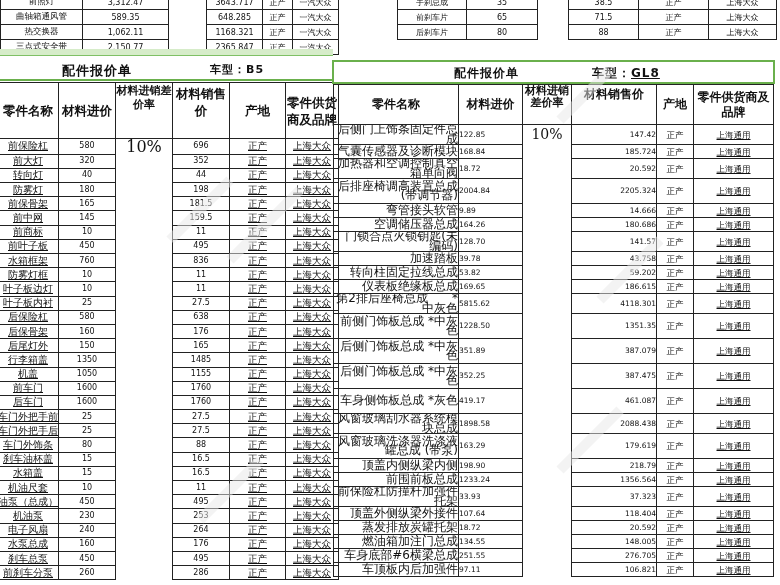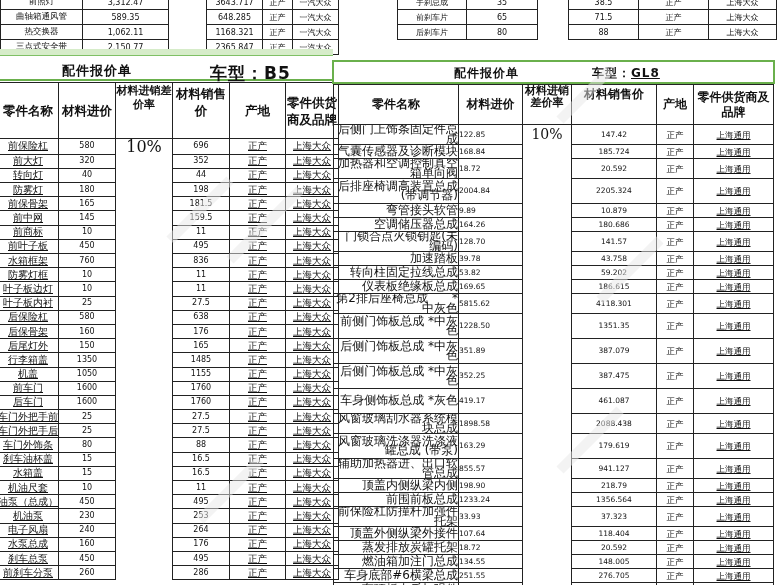--- a/index.html
+++ b/index.html
@@ -23,21 +23,21 @@
   .top-right1 { left:397px; top:-6px; width:140px; }
   .top-right1 td { border:1px solid #222; height:14px; font-size:8px; text-align:center; }
   .top-right2 { left:568px; top:-6px; width:208px; }
   .top-right2 td { border:1px solid #222; height:14px; font-size:8px; text-align:center; }
 
   .green-strip { left:0; top:49px; width:333px; height:6px; background:#d6ecc9; border-bottom:1px solid #7fc065; }
 
   
   .b5-title { left:0; top:60px; width:333px; height:19px; border-bottom:2px solid #6ab04c; }
   .b5-title .t1 { position:absolute; left:62px; top:2px; font-size:13px; font-weight:bold; letter-spacing:1px; }
-  .b5-title .t2 { position:absolute; left:210px; top:2px; font-size:17px; font-weight:bold; letter-spacing:1px; }
+  .b5-title .t2 { position:absolute; left:210px; top:2px; font-size:11px; font-weight:bold; letter-spacing:1px; }
   .b5 { left:-3px; top:82px; }
   .b5 th { border:1px solid #222; font-size:12.5px; font-weight:bold; line-height:17px; white-space:normal; text-align:center; vertical-align:middle; }
   .b5 th.small { font-size:11px; line-height:14px; vertical-align:top; padding-top:1px; }
   .b5 td { border:1px solid #222; height:13.2px; font-size:8px; text-align:center; line-height:12px; }
   .b5 td.name { font-size:10px; text-decoration:underline; }
   .b5 td.rate { font-family:"DejaVu Serif","Liberation Serif",serif; font-size:16px; vertical-align:top; padding-top:2px; border-bottom:none; }
   .b5 td.rate-cont { border-top:none; border-bottom:none; }
   .b5 td.origin, .b5 td.brand { font-size:9.5px; text-decoration:underline; }
 
   
@@ -45,21 +45,21 @@
   .gl8-title .t1 { position:absolute; left:120px; top:3px; font-size:12px; font-weight:bold; letter-spacing:1px; }
   .gl8-title .t2 { position:absolute; left:258px; top:3px; font-size:12px; font-weight:bold; letter-spacing:1px; }
   .gl8-title .t2 span { text-decoration:underline; }
   .gl8 { left:333px; top:84px; }
   .gl8 th { border:1px solid #222; font-size:12px; font-weight:bold; line-height:15px; white-space:normal; text-align:center; vertical-align:middle; }
   .gl8 th.small { font-size:11px; line-height:12px; vertical-align:top; }
   .gl8 th.top { vertical-align:top; padding-top:2px; }
   .gl8 td { border:1px solid #222; height:13px; font-size:7.5px; line-height:10px; }
   .gl8 td.name { text-align:right; padding-left:2px; font-size:12px; white-space:normal; line-height:9.5px; }
   .gl8 td.cost { padding-right:4px; }
-  .gl8 td.price { text-align:center; }
+  .gl8 td.price { text-align:right; }
   .gl8 td.origin, .gl8 td.brand { text-align:center; font-size:8.5px; }
   .gl8 td.brand { text-decoration:underline; }
   .gl8 td.rate { border-top:none; border-bottom:none; font-family:"DejaVu Serif","Liberation Serif",serif; font-size:14px; text-align:center; vertical-align:top; padding-top:4px; }
   .gl8 td.rate-cont { border-top:none; border-bottom:none; }
   .gl8 tr.tall td { height:24px; }
 
   .watermark { pointer-events:none; left:0; top:0; width:780px; height:585px; }
 </style>
 </head>
 <body>
@@ -492,21 +492,21 @@
         <td class="cost">2004.84</td>
         <td class="rate-cont"></td>
         <td class="price">2205.324</td>
         <td class="origin">正产</td>
         <td class="brand">上海通用</td>
       </tr>
       <tr>
         <td class="name">弯管接头软管</td>
         <td class="cost">9.89</td>
         <td class="rate-cont"></td>
-        <td class="price">10.879</td>
+        <td class="price">14.666</td>
         <td class="origin">正产</td>
         <td class="brand">上海通用</td>
       </tr>
       <tr>
         <td class="name">空调储压器总成</td>
         <td class="cost">164.26</td>
         <td class="rate-cont"></td>
         <td class="price">180.686</td>
         <td class="origin">正产</td>
         <td class="brand">上海通用</td>
@@ -589,28 +589,20 @@
         <td class="rate-cont"></td>
         <td class="price">2088.438</td>
         <td class="origin">正产</td>
         <td class="brand">上海通用</td>
       </tr>
       <tr class="tall">
         <td class="name">风窗玻璃洗涤器洗涤液罐总成 (带泵)</td>
         <td class="cost">163.29</td>
         <td class="rate-cont"></td>
         <td class="price">179.619</td>
-        <td class="origin">正产</td>
-        <td class="brand">上海通用</td>
-      </tr>
-      <tr>
-        <td class="name">辅助加热器进、出口软管总成</td>
-        <td class="cost">855.57</td>
-        <td class="rate-cont"></td>
-        <td class="price">941.127</td>
         <td class="origin">正产</td>
         <td class="brand">上海通用</td>
       </tr>
       <tr>
         <td class="name">顶盖内侧纵梁内侧</td>
         <td class="cost">198.90</td>
         <td class="rate-cont"></td>
         <td class="price">218.79</td>
         <td class="origin">正产</td>
         <td class="brand">上海通用</td>

